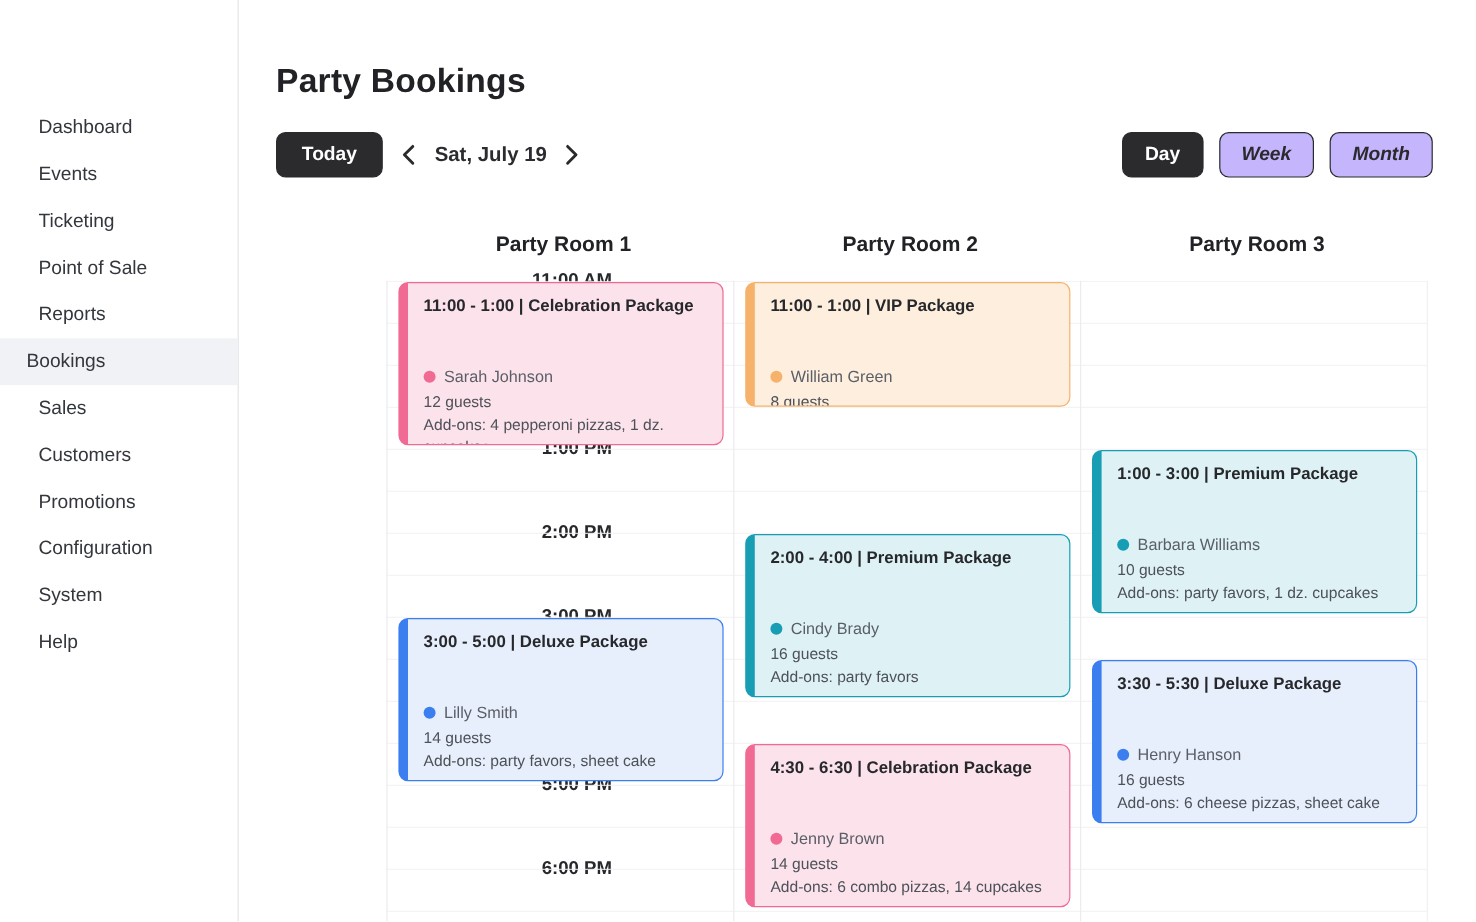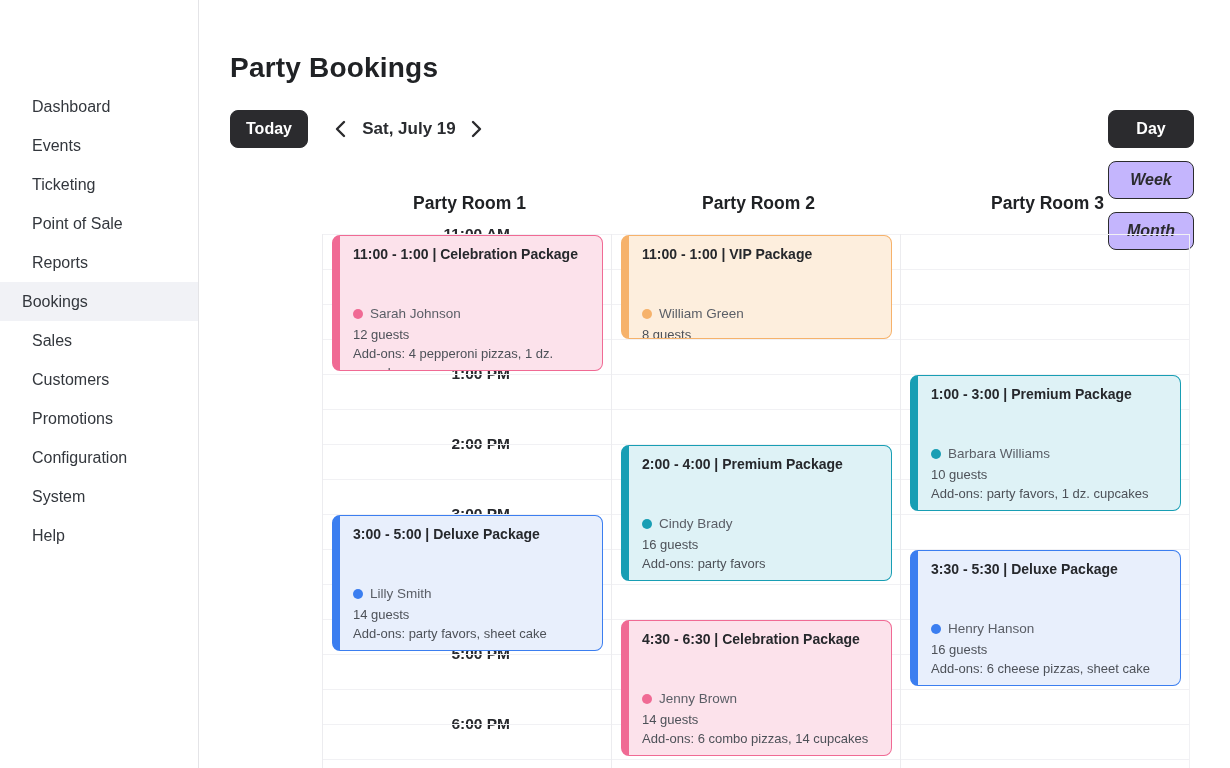--- a/index.html
+++ b/index.html
@@ -33,33 +33,33 @@
 
   
   .toolbar { position: absolute; left: 0; top: 110px; width: 1030px; height: 38px; }
   .btn {
     display: inline-flex; align-items: center; justify-content: center;
     height: 38px; border-radius: 8px; font-size: 16px; font-weight: 700;
     cursor: pointer; user-select: none;
   }
   .btn.dark { background: #2b2b2e; color: #ffffff; border: 1.5px solid #2b2b2e; }
   .btn.light { background: #c4b5fd; color: #2b2b2e; border: 1.5px solid #2b2b2e; font-style: italic; }
-  .today-btn { position: absolute; left: 30px; top: 0; width: 78px; }
+  .today-btn { position: absolute; left: 30px; top: 0; width: 89px; }
   .nav-chevron {
     position: absolute; top: 0; width: 28px; height: 38px;
     display: flex; align-items: center; justify-content: center; cursor: pointer;
   }
   .chev-prev { left: 126px; }
   .chev-next { left: 263px; }
   .date-label {
     position: absolute; left: 154px; top: 0; width: 110px; height: 38px;
     display: flex; align-items: center; justify-content: center;
     font-size: 17px; font-weight: 700; color: #2a2c30; white-space: nowrap;
   }
-  .view-switch { position: absolute; right: 36px; top: 0; display: flex; gap: 13px; flex-direction: column; }
+  .view-switch { position: absolute; right: 36px; top: 0; display: flex; gap: 13px; }
   .view-switch .btn { padding: 0 18px; }
 
   
   .room-header {
     position: absolute; top: 193px; width: 289px; text-align: center;
     font-size: 17.5px; font-weight: 700; color: #202225;
   }
 
   
   .time-label {

